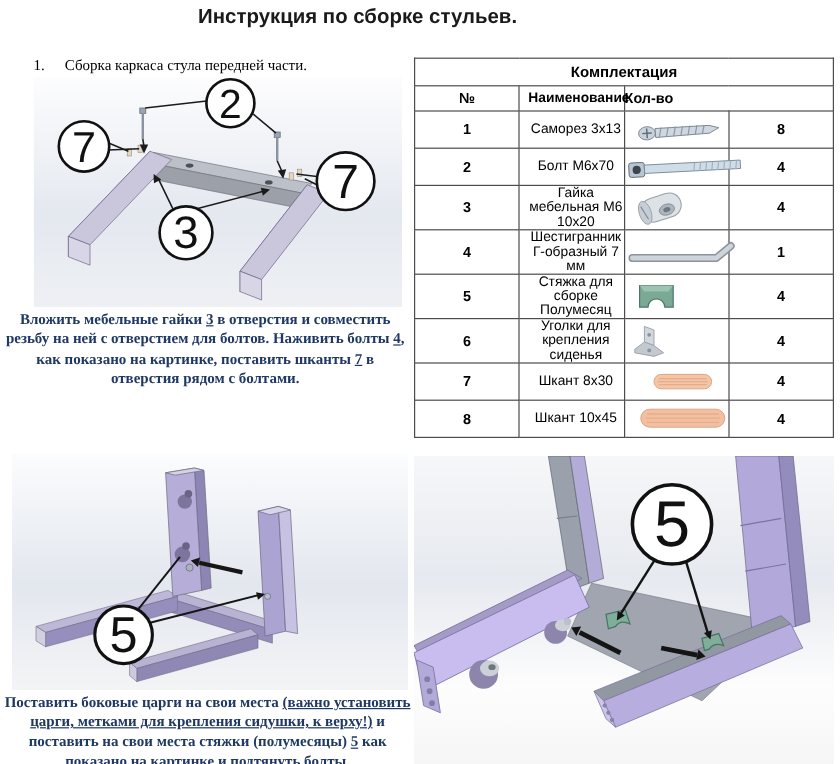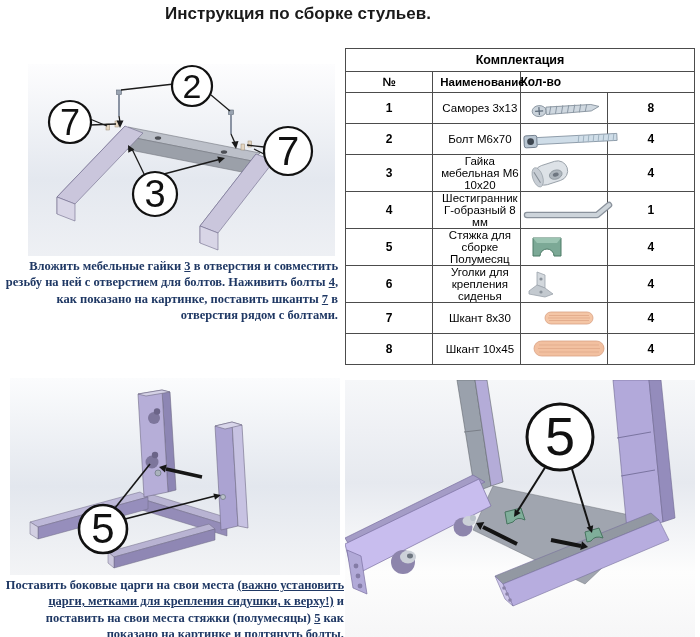--- a/index.html
+++ b/index.html
@@ -6,21 +6,21 @@
   #page{position:relative;width:700px;height:637px;background:#ffffff;overflow:hidden;
         font-family:"Liberation Serif",serif;color:#000;}
   .title{position:absolute;left:0;top:4px;width:596px;text-align:center;
          font-family:"Liberation Sans",sans-serif;font-weight:bold;font-size:17px;color:#1a1a1a;}
   .step1{position:absolute;left:28px;top:47px;font-size:12.5px;}
   .step1 .num{display:inline-block;width:26px;}
   .diagram{position:absolute;}
   #diagram1{left:28px;top:64px;width:307px;height:192px;}
   #diagram2{left:10px;top:378px;width:330px;height:197px;}
   #diagram3{left:345px;top:380px;width:350px;height:257px;}
-  .para{position:absolute;text-align:right;font-weight:bold;font-size:12.5px;
+  .para{position:absolute;text-align:center;font-weight:bold;font-size:12.5px;
         line-height:1.3;color:#1f3864;}
   #para1{left:4px;top:258px;width:334px;}
   #para2{left:2px;top:577px;width:342px;}
   .para .u{text-decoration:underline;}
   
   #parts{position:absolute;left:345px;top:48px;width:350px;border-collapse:collapse;
          font-family:"Liberation Sans",sans-serif;table-layout:fixed;}
   #parts td,#parts th{border:1px solid #4c4c4c;padding:0;vertical-align:middle;}
   #parts .t-title{height:22px;text-align:center;font-size:12.5px;font-weight:bold;}
   #parts .t-head{height:20px;text-align:left;font-size:12px;font-weight:bold;}
@@ -32,20 +32,23 @@
   .callout-txt{font-family:"Liberation Sans",sans-serif;font-weight:400;fill:#111;}
   svg{display:block;}
 </style>
 </head>
 <body>
 
 <div id="page">
 
   <div class="title">Инструкция по сборке стульев.</div>
 
+  <div class="step1">
+    <span class="num">1.</span><span>Сборка каркаса стула передней части.</span>
+  </div>
 
   <div class="diagram" id="diagram1">
     <svg width="307" height="192" viewBox="0 0 307 192">
       <defs>
         <linearGradient id="bg1" x1="0" y1="0" x2="0" y2="1">
           <stop offset="0" stop-color="#fdfdfe"></stop>
             <stop offset="0.6" stop-color="#e4e8ef"></stop>
             <stop offset="1" stop-color="#eef0f4"></stop>
         </linearGradient>
       </defs>
@@ -195,21 +198,21 @@
             <ellipse cx="34" cy="18" rx="6.5" ry="4.5" fill="#aeb6bd" stroke="#848d95" stroke-width="0.7"></ellipse>
             <ellipse cx="34" cy="18" rx="3" ry="2" fill="#6e7680"></ellipse>
             <line x1="14" y1="9" x2="17" y2="21" stroke="#848d95" stroke-width="1"></line>
           </g>
             </svg>
         </td>
         <td class="c-qty">4</td>
       </tr>
       <tr>
         <td class="c-num">4</td>
-        <td class="c-name">Шестигранник Г-образный 8 мм</td>
+        <td class="c-name">Шестигранник Г-образный 7 мм</td>
         <td class="c-img">
           <svg width="96" height="26" viewBox="0 0 96 26">
             <path d="M6,18 h70 l12,-10" fill="none" stroke="#8a929c" stroke-width="6.5" stroke-linecap="round" stroke-linejoin="round"></path>
             <path d="M6,18 h70 l12,-10" fill="none" stroke="#cdd4da" stroke-width="4" stroke-linecap="round" stroke-linejoin="round"></path>
           </svg>
         </td>
         <td class="c-qty">1</td>
       </tr>
       <tr>
         <td class="c-num">5</td>

